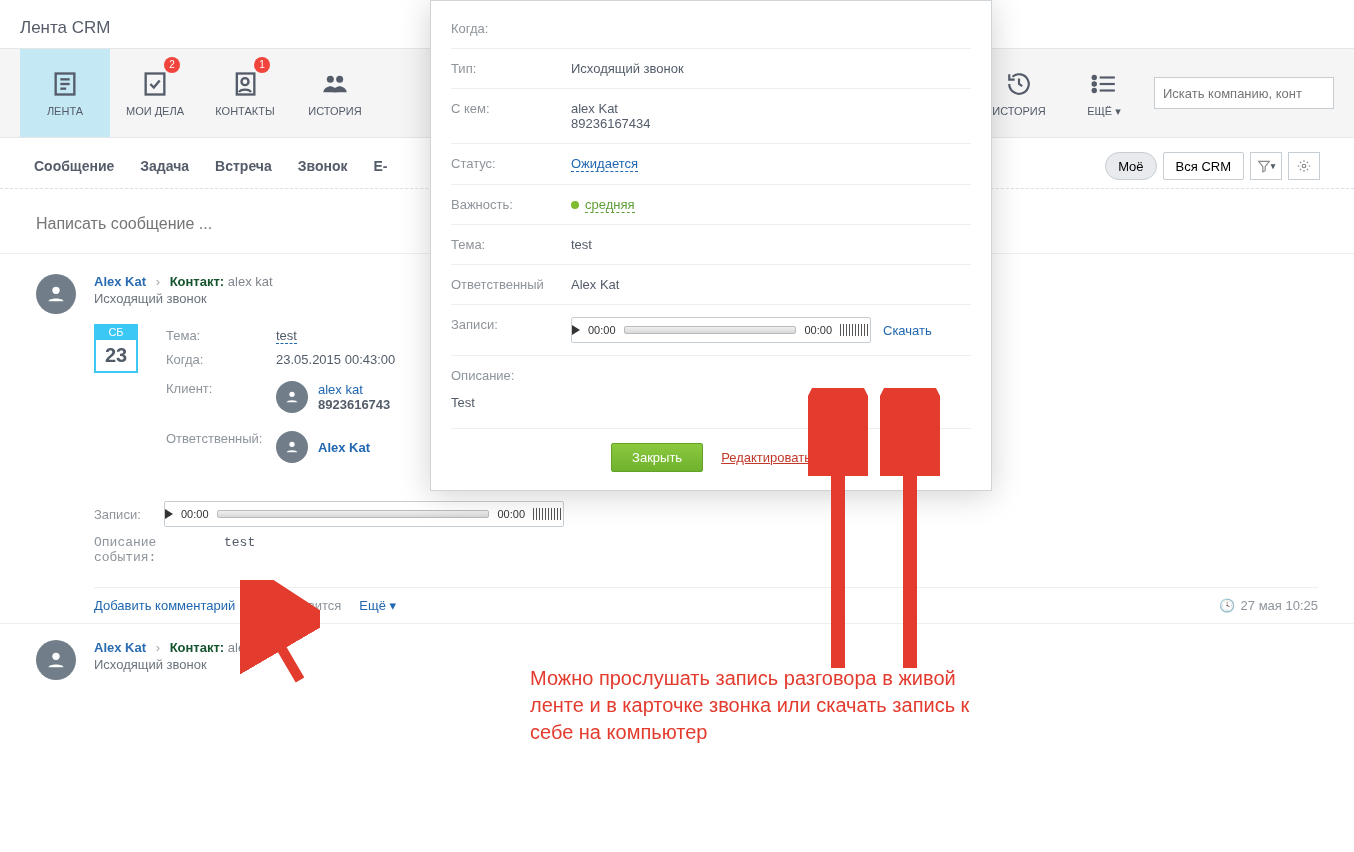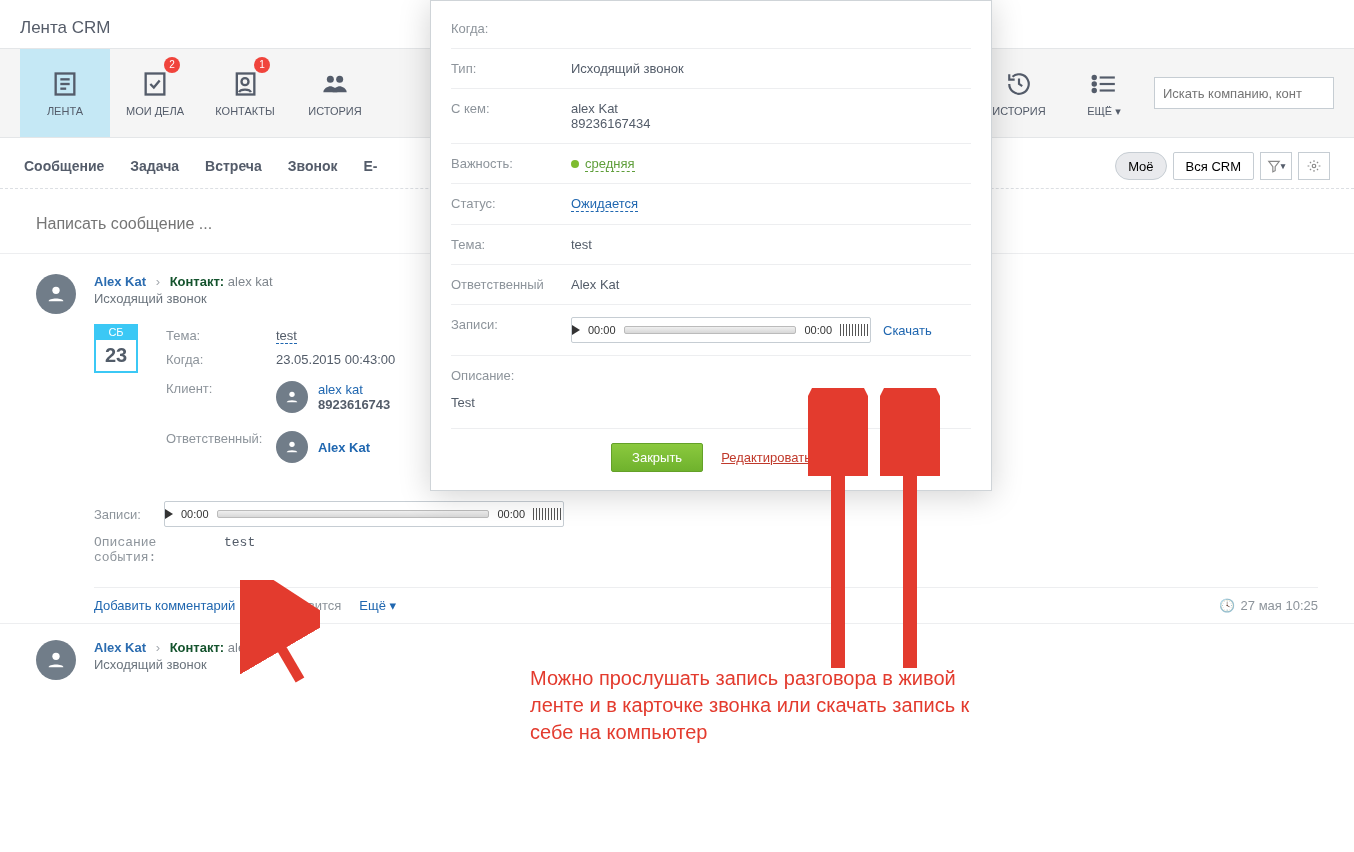--- a/index.html
+++ b/index.html
@@ -11,21 +11,21 @@
 .toolbar { display: flex; align-items: center; background: #f5f5f5; border-top: 1px solid #e4e6e8; border-bottom: 1px solid #e4e6e8; padding: 0 20px; height: 90px; }
 .toolbar-item { display: flex; flex-direction: column; align-items: center; justify-content: center; width: 90px; height: 88px; cursor: pointer; color: #545c6a; font-size: 11px; position: relative; }
 .toolbar-item.active { background: #c5e8f5; }
 .toolbar-item .ico { width: 30px; height: 30px; margin-bottom: 6px; display: flex; align-items: center; justify-content: center; color: #545c6a; }
 .toolbar-item .badge { position: absolute; top: 8px; right: 20px; background: #f0443c; color: #fff; border-radius: 50%; font-size: 10px; width: 16px; height: 16px; line-height: 16px; text-align: center; }
 .toolbar-spacer { flex: 1; }
 .toolbar-right { display: flex; align-items: center; gap: 20px; }
 .search-box { border: 1px solid #c6cdd3; background:#fff; height: 32px; width: 180px; padding: 0 8px; font-size: 13px; color:#888; }
 
 
-.subnav { display:flex; align-items:center; padding: 14px 24px 8px; gap: 26px; color:#545c6a; font-size: 14px; font-weight: bold; border-bottom: 1px dashed #dcdfe3;}
+.subnav { display:flex; align-items:center; padding: 14px 34px 8px; gap: 26px; color:#545c6a; font-size: 14px; font-weight: bold; border-bottom: 1px dashed #dcdfe3;}
 .subnav span { cursor:pointer; }
 .subnav-spacer { flex:1; }
 .filter-buttons { display:flex; gap:6px; }
 .f-btn { border:1px solid #c6cdd3; background:#fff; padding: 5px 12px; font-size:13px; cursor:pointer; border-radius:2px;}
 .f-btn.active { background:#e9eaed;border-radius:14px; }
 .f-icon-btn { border:1px solid #c6cdd3; background:#fff; width:32px; height:28px; display:inline-flex; align-items:center; justify-content:center; cursor:pointer;}
 
 
 .compose { padding: 26px 36px 20px; color:#8b8b8b; font-size: 16px; border-bottom:1px solid #edeef0;}
 .compose input{ border:none; width:100%; font-size:16px; color:#8b8b8b;}
@@ -327,26 +327,26 @@
         <span class="mv">Исходящий звонок</span>
       </div>
     <div class="m-row">
         <span class="ml">С кем:</span>
         <span class="mv">
           <div>alex Kat</div>
           <div>89236167434</div>
         </span>
       </div>
     <div class="m-row">
+        <span class="ml">Статус:</span>
+        <span><span class="mv link">Ожидается</span></span>
+      </div>
+    <div class="m-row">
         <span class="ml">Важность:</span>
         <span class="mv"><span class="pri-dot"></span><span class="pri-txt">средняя</span></span>
-      </div>
-    <div class="m-row">
-        <span class="ml">Статус:</span>
-        <span><span class="mv link">Ожидается</span></span>
       </div>
     <div class="m-row">
         <span class="ml">Тема:</span>
         <span class="mv">test</span>
       </div>
     <div class="m-row">
         <span class="ml">Ответственный</span>
         <span class="mv">Alex Kat</span>
       </div>
     <div class="m-row">

